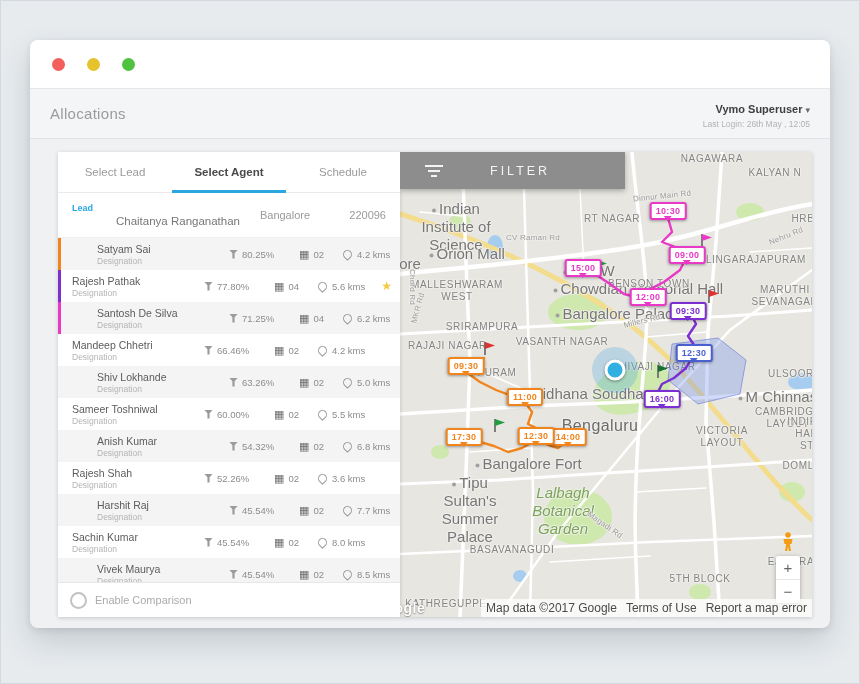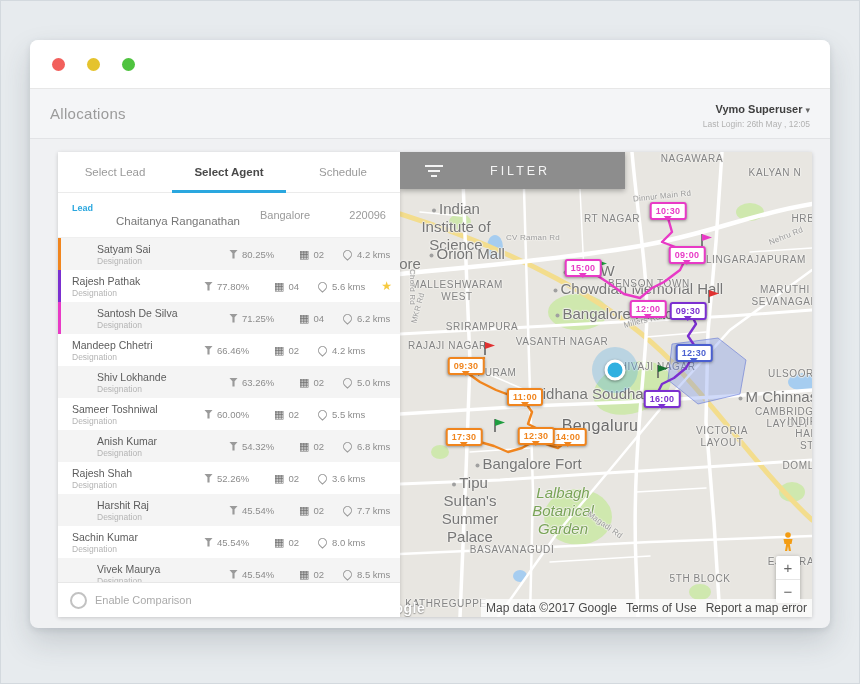--- a/index.html
+++ b/index.html
@@ -392,21 +392,21 @@
           <path stroke-width="1.5" d="M246,185 L306,180"></path>
           <path stroke-width="1.5" d="M70,300 L130,296"></path>
           <path stroke-width="1.5" d="M236,340 L306,336"></path>
           <path stroke-width="1.5" d="M150,410 L250,404"></path>
           <path stroke-width="1.5" d="M350,100 L412,96"></path>
           <path stroke-width="1.5" d="M20,60 L62,64"></path>
         </g>
       </svg>
 
       <div class="map-labels">
-        <div class="lbl city" style="left:292px;top:6px">NAGAWARA</div>
+        <div class="lbl city" style="left:312px;top:6px">NAGAWARA</div>
         <div class="lbl city" style="left:375px;top:20px">KALYAN N</div>
         <div class="lbl small" style="left:262px;top:44px;transform:translate(-50%,-50%) rotate(-6deg)">Dinnur Main Rd</div>
         <div class="lbl poi wrap dot" style="left:56px;top:54px;width:80px">Indian Institute of Science</div>
         <div class="lbl city" style="left:212px;top:66px">RT NAGAR</div>
         <div class="lbl city" style="left:403px;top:66px">HRB</div>
         <div class="lbl small" style="left:386px;top:84px;transform:translate(-50%,-50%) rotate(-22deg)">Nehru Rd</div>
         <div class="lbl poi dot" style="left:36px;top:99px">Orion Mall</div>
         <div class="lbl poi" style="left:10px;top:111px">ore</div>
         <div class="lbl small" style="left:133px;top:85px">CV Raman Rd</div>
         <div class="lbl poi dot" style="left:170px;top:116px">Fun W</div>
@@ -479,21 +479,21 @@
             </g>
         </g>
       </svg>
 
       <div class="loc-halo" style="left:215px;top:218px"></div>
       <div class="loc-dot" style="left:215px;top:218px"></div>
 
       <div class="badge" style="--c:#e83ac6;left:268px;top:59px">10:30</div>
       <div class="badge" style="--c:#e83ac6;left:287px;top:103px">09:00</div>
       <div class="badge" style="--c:#e83ac6;left:183px;top:116px">15:00</div>
-      <div class="badge" style="--c:#e83ac6;left:248px;top:157px">12:00</div>
+      <div class="badge" style="--c:#e83ac6;left:248px;top:145px">12:00</div>
       <div class="badge" style="--c:#7b2fd0;left:288px;top:159px">09:30</div>
       <div class="badge" style="--c:#4a5fd0;left:294px;top:201px">12:30</div>
       <div class="badge" style="--c:#7b2fd0;left:262px;top:247px">16:00</div>
       <div class="badge" style="--c:#f0851e;left:66px;top:214px">09:30</div>
       <div class="badge" style="--c:#f0851e;left:125px;top:245px">11:00</div>
       <div class="badge" style="--c:#f0851e;left:168px;top:285px">14:00</div>
       <div class="badge" style="--c:#f0851e;left:136px;top:284px">12:30</div>
       <div class="badge" style="--c:#f0851e;left:64px;top:285px">17:30</div>
 
       <div class="filter-bar">

